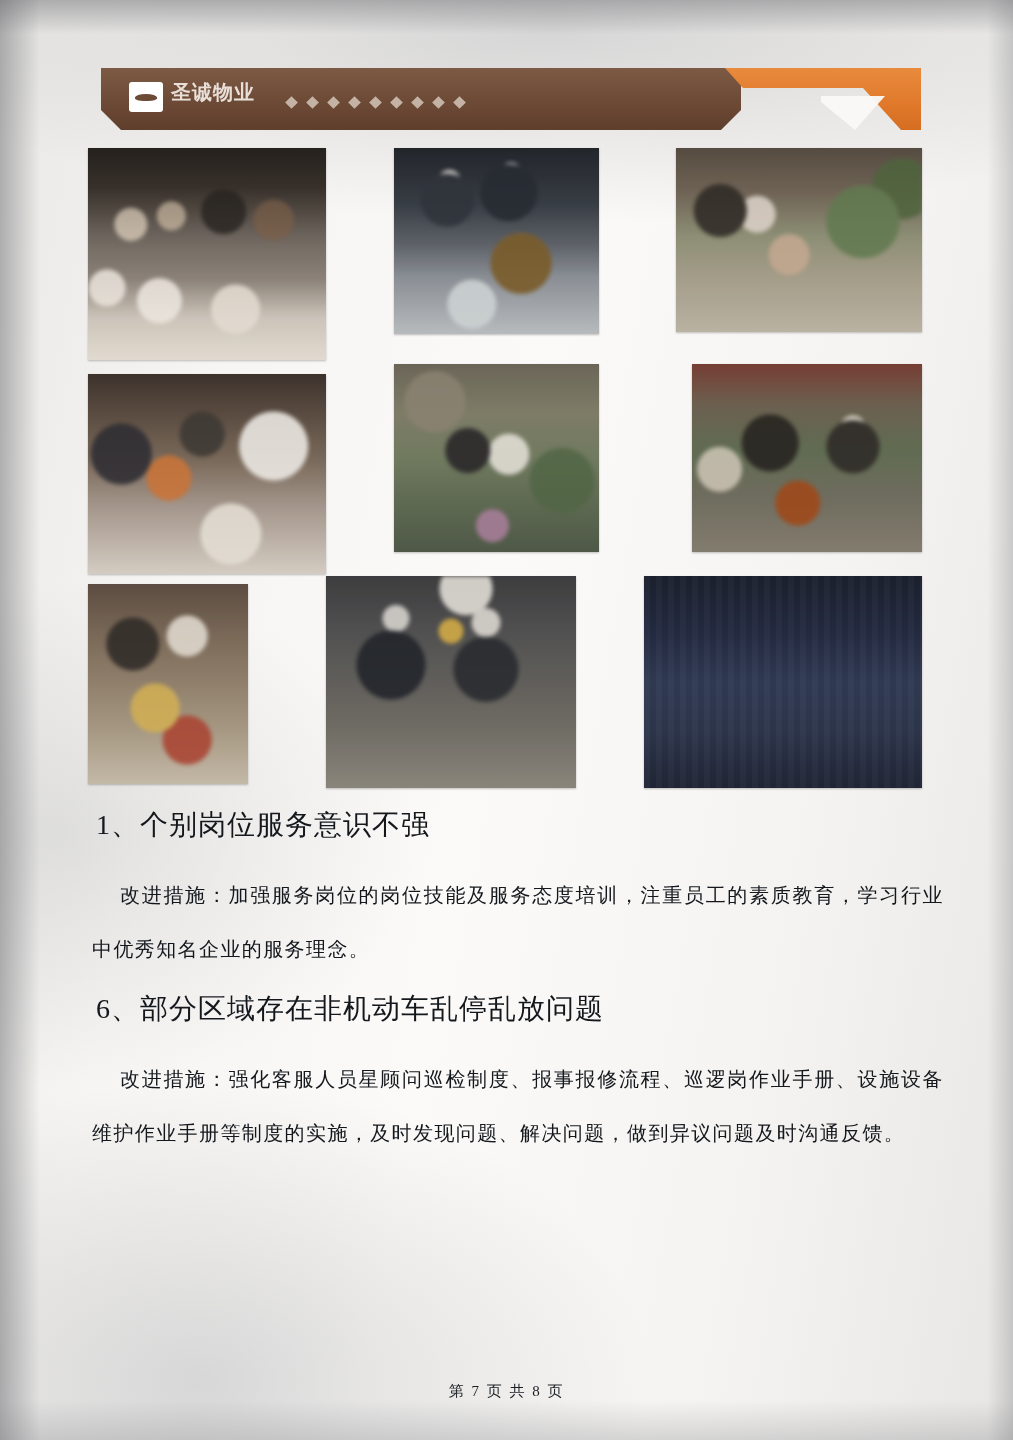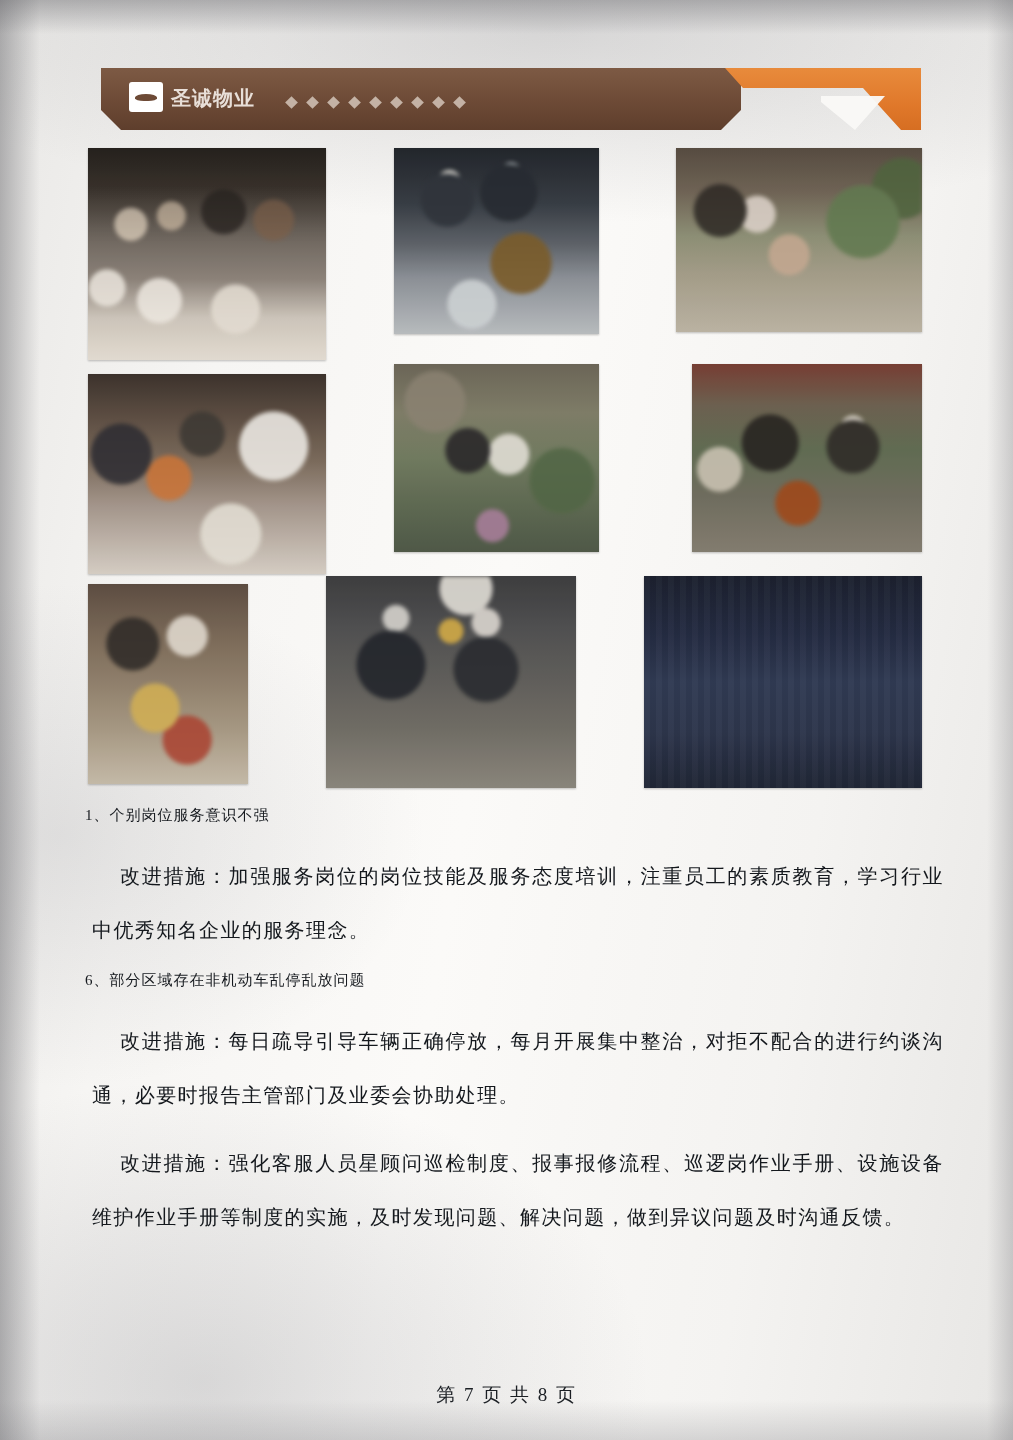--- a/index.html
+++ b/index.html
@@ -93,21 +93,21 @@
   .logo-mark::after {
     content: "";
     position: absolute;
     left: 6px; top: 12px;
     width: 22px; height: 7px;
     background: #6d4a36;
     border-radius: 50% 50% 40% 40%;
   }
   .logo-text {
     position: absolute;
-    left: 70px; top: 17px;
+    left: 70px; top: 11px;
     color: #f3ece6;
     font-size: 20px;
     letter-spacing: 1px;
     font-weight: bold;
     opacity: .92;
   }
   .banner-dots {
     position: absolute;
     left: 186px; top: 30px;
     display: flex;
@@ -148,41 +148,41 @@
   .h-section {
     font-family: "Liberation Serif", serif;
     font-weight: bold;
     font-size: 21px;
     letter-spacing: 1px;
     margin: 0 0 26px 0;
     padding-left: 1px;
   }
   .p-item {
     font-family: "Liberation Serif", serif;
-    font-size: 15px;
+    font-size: 28px;
     letter-spacing: 1px;
-    margin: 0 0 24px 0;
+    margin: 0 0 24px 11px;
     padding-left: 1px;
   }
   .p-measure {
     font-family: "Liberation Serif", serif;
     font-size: 20px;
     line-height: 54px;
     letter-spacing: 1.4px;
     margin: 0 0 14px 8px;
     text-indent: 28px;
     text-align: justify;
   }
   .footer {
     position: absolute;
     left: 0; right: 0;
     top: 1382px;
     text-align: center;
     font-family: "Liberation Serif", serif;
-    font-size: 19px;
+    font-size: 15px;
     letter-spacing: 2px;
     color: #1b1f24;
   }
 </style>
 </head>
 <body>
 
 <div class="page-scan">
   <div class="paper"></div>
 
@@ -324,21 +324,20 @@
     </div>
 
   </div>
 
   <div class="doc-body">
 
     <p class="p-item">1、个别岗位服务意识不强</p>
     <p class="p-measure">改进措施：加强服务岗位的岗位技能及服务态度培训，注重员工的素质教育，学习行业中优秀知名企业的服务理念。</p>
 
     <p class="p-item">6、部分区域存在非机动车乱停乱放问题</p>
-    <p class="p-measure">改进措施：每日疏导引导车辆正确停放，每月开展集中整治，对拒不配合的进行约谈沟通，必要时报告主管部门及业委会协助处理。</p>
 
     <p class="p-measure">改进措施：强化客服人员星顾问巡检制度、报事报修流程、巡逻岗作业手册、设施设备维护作业手册等制度的实施，及时发现问题、解决问题，做到异议问题及时沟通反馈。</p>
   </div>
 
   <div class="footer">第 7 页 共 8 页</div>
 
   <div class="edge-left"></div>
   <div class="edge-top"></div>
   <div class="edge-right"></div>
   <div class="edge-bottom"></div>

